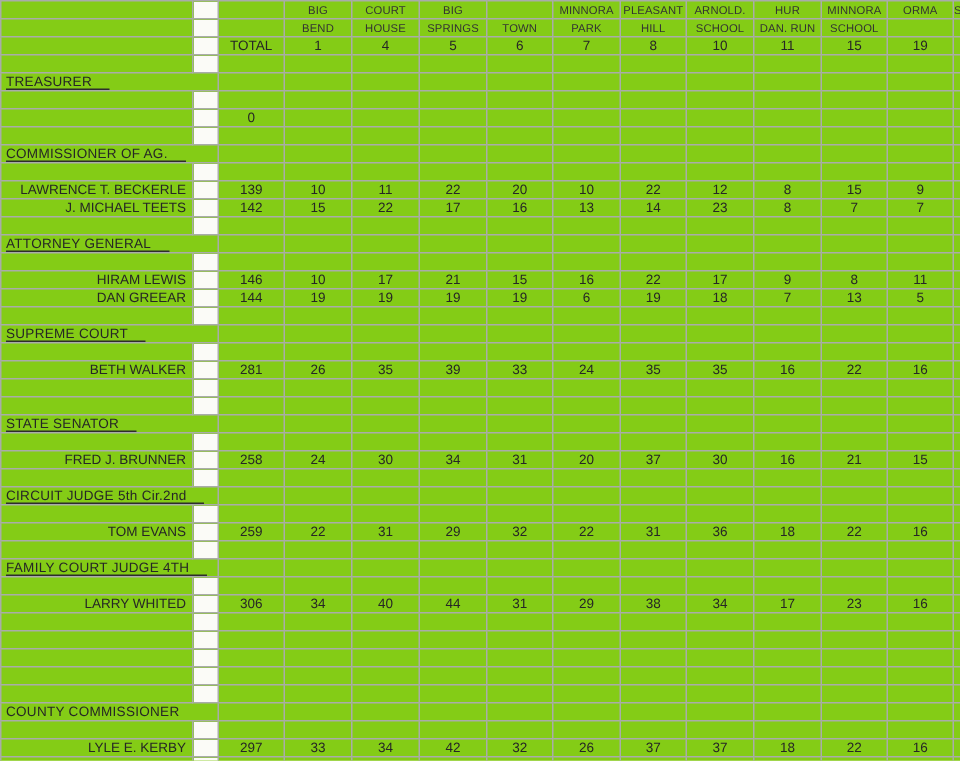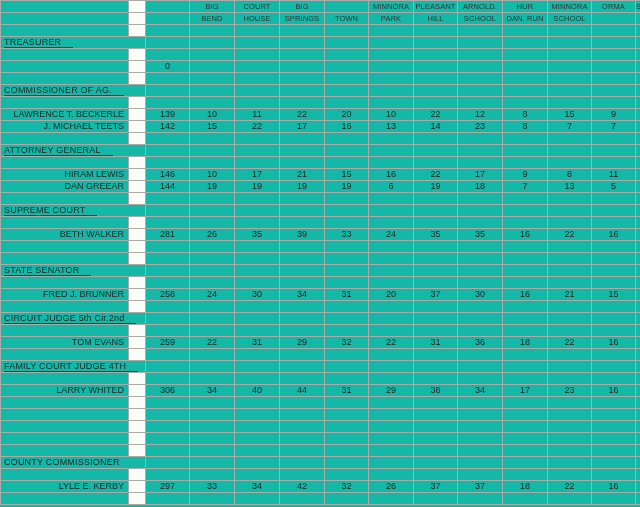--- a/index.html
+++ b/index.html
@@ -3,21 +3,21 @@
 <meta charset="utf-8">
 <style>
   html,body{margin:0;padding:0;}
   body{
     width:640px;height:507px;overflow:hidden;
     background:#f7f6f3;
     font-family:"Liberation Sans",sans-serif;
   }
   .scan-sheet{
     width:640px;height:507px;overflow:hidden;position:relative;
-    background:#14b8a6;
+    background:#84cc16;
   }
   table.results{
     border-collapse:collapse;table-layout:fixed;width:641px;
     color:#262626;
   }
   table.results{border:1px solid #5a5a5a;border-bottom:none;}
   td{
     border:1px solid #a9aca9;
     height:11px;max-height:11px;
     padding:0 1px;overflow:hidden;white-space:nowrap;
@@ -81,20 +81,36 @@
           <td>SPRINGS</td>
           <td>TOWN</td>
           <td>PARK</td>
           <td>HILL</td>
           <td>SCHOOL</td>
           <td>DAN. RUN</td>
           <td>SCHOOL</td>
           <td></td>
           <td class="sliver"></td>
         </tr>
+        <tr class="hdr3">
+          <td></td>
+          <td class="gap-col"></td>
+          <td>TOTAL</td>
+          <td>1</td>
+          <td>4</td>
+          <td>5</td>
+          <td>6</td>
+          <td>7</td>
+          <td>8</td>
+          <td>10</td>
+          <td>11</td>
+          <td>15</td>
+          <td>19</td>
+          <td class="sliver"></td>
+        </tr>
       </thead>
     <tbody>
         <tr>
           <td class="name-col" colspan="1"></td>
           <td class="gap-col"></td>
           <td class="val"></td>
           <td class="val"></td>
           <td class="val"></td>
           <td class="val"></td>
           <td class="val"></td>

